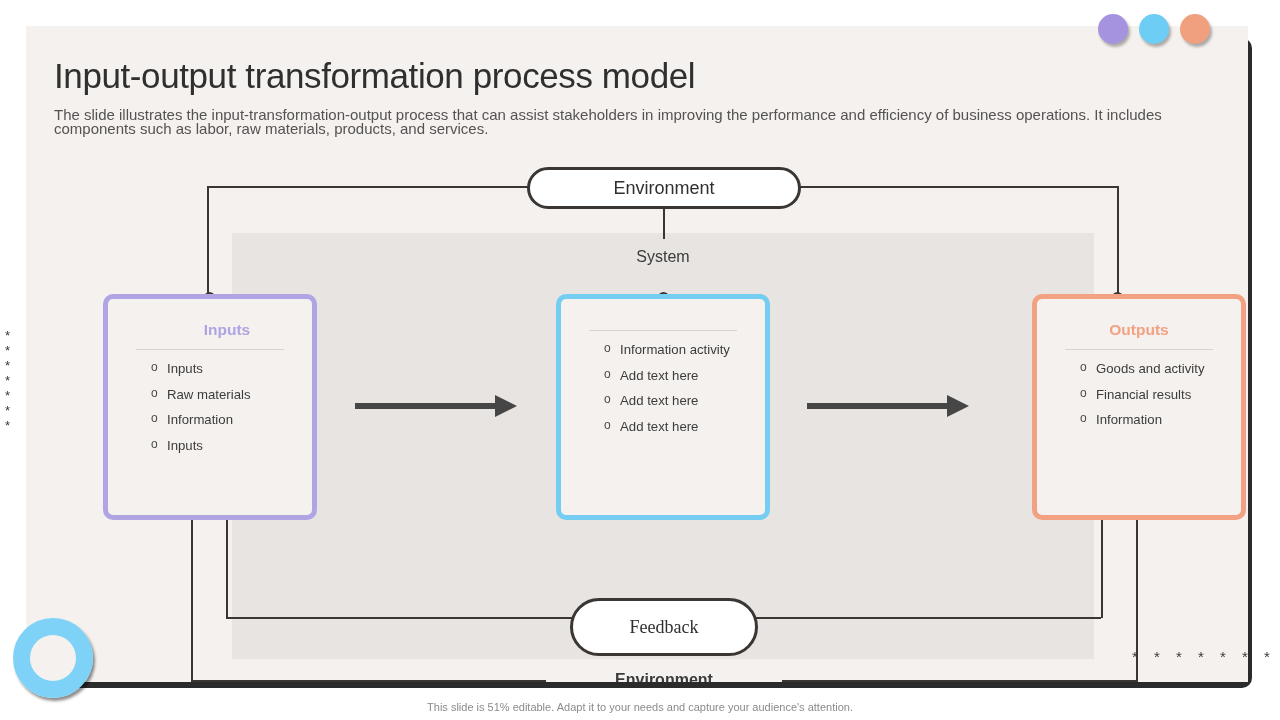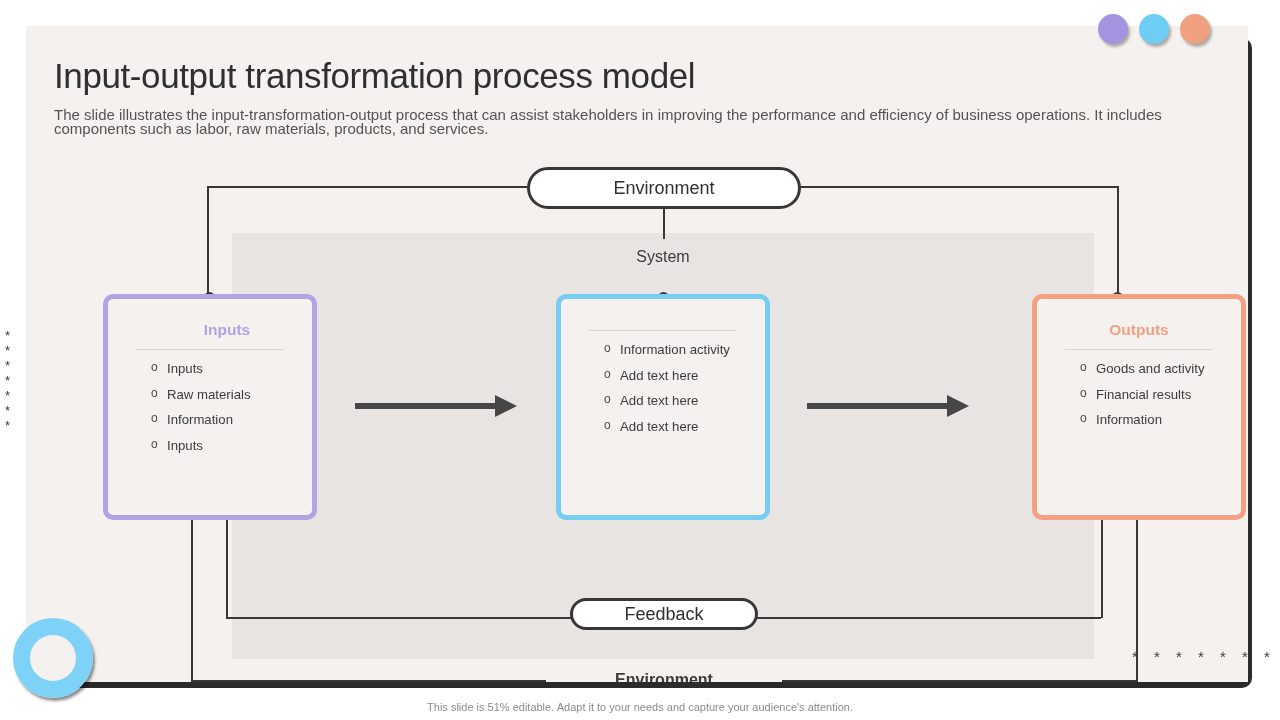--- a/index.html
+++ b/index.html
@@ -81,21 +81,21 @@
   }
 
   
   .pill {
     position: absolute;
     background: #ffffff; border: 3px solid #3a3633; border-radius: 30px;
     display: flex; align-items: center; justify-content: center;
     font-size: 18px; font-weight: 500; color: #2f2f2f;
   }
   .pill-environment { left: 501px; top: 141px; width: 274px; height: 42px; }
-  .pill-feedback    { left: 544px; top: 572px; width: 188px; height: 32px; }
+  .pill-feedback    { left: 544px; top: 572px; width: 188px; height: 58px; font-family: Liberation Serif, serif; }
 
   .env-bottom-label {
     position: absolute; left: 520px; top: 645px; width: 236px;
     text-align: center; font-size: 16px; font-weight: 700; color: #3b3b3b;
     background: #f4f1ee; z-index: 3;
   }
 
   
   .card {
     position: absolute;

